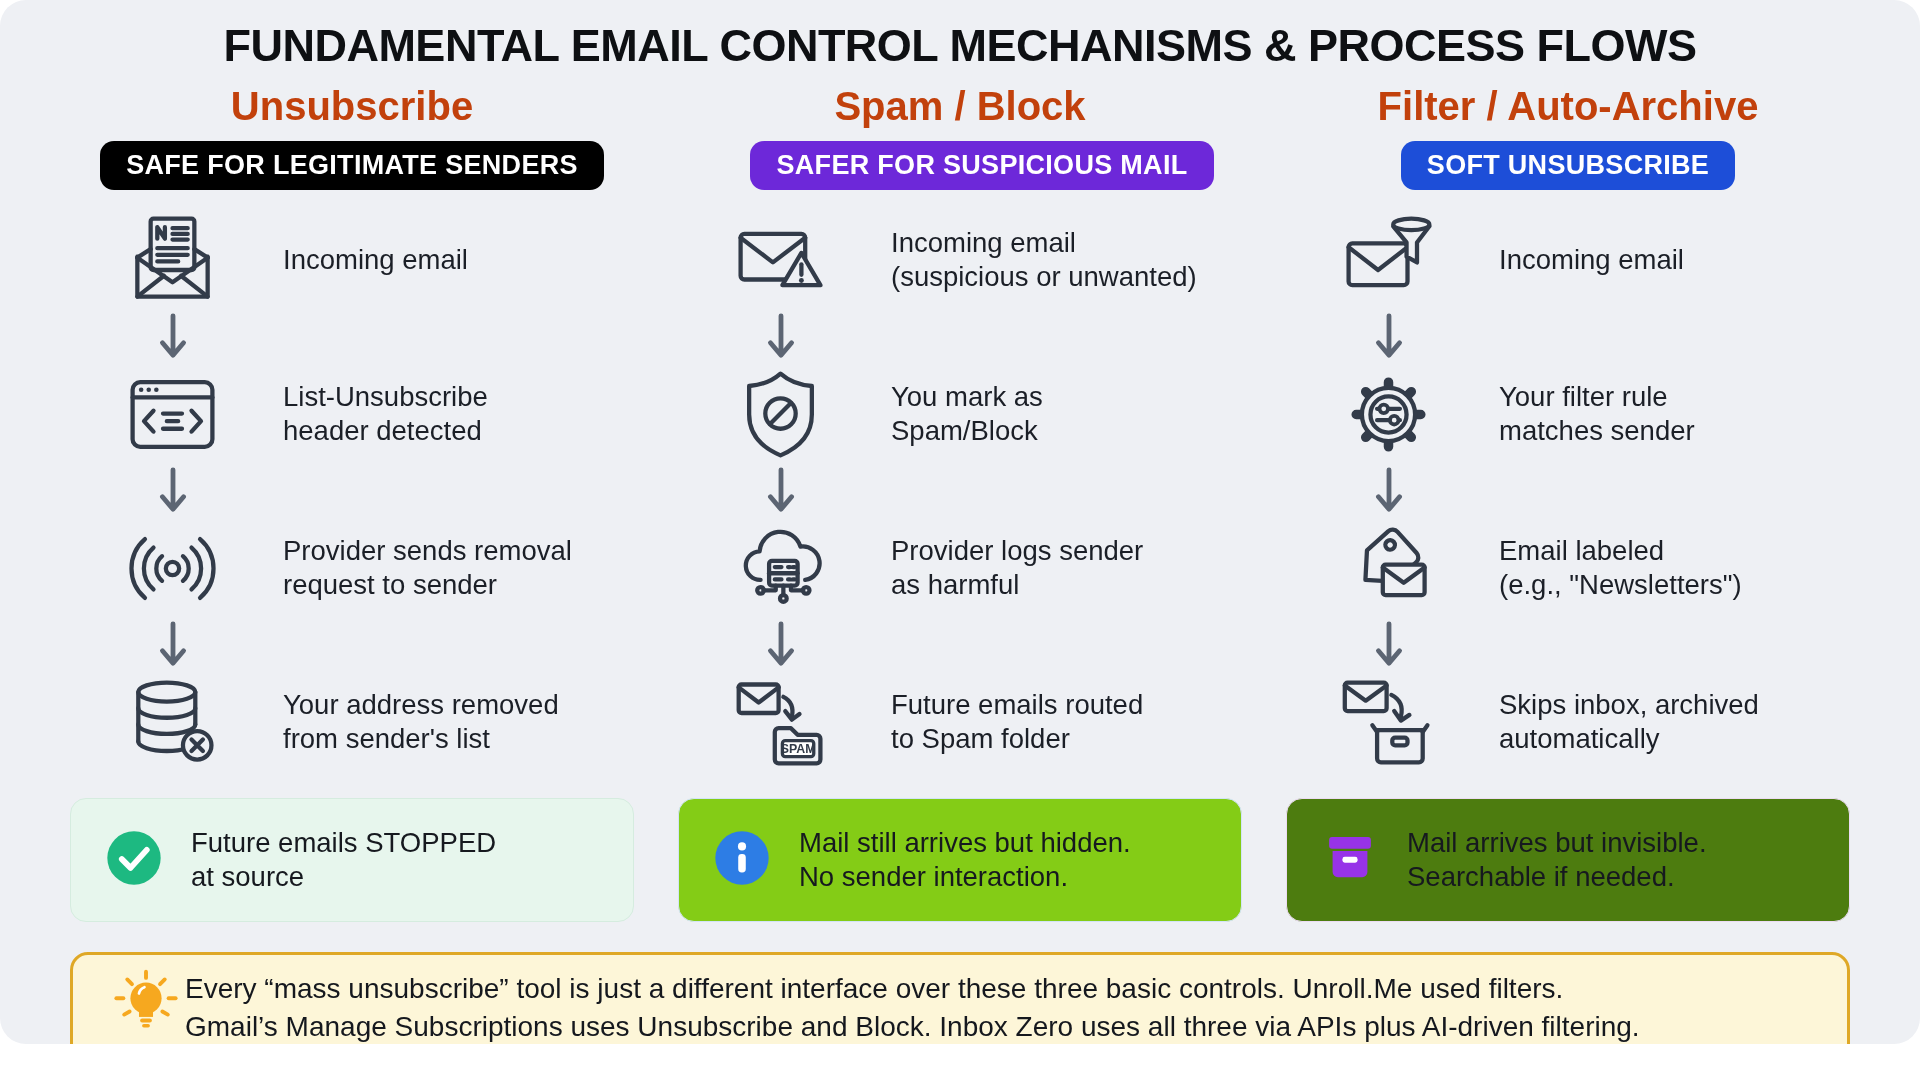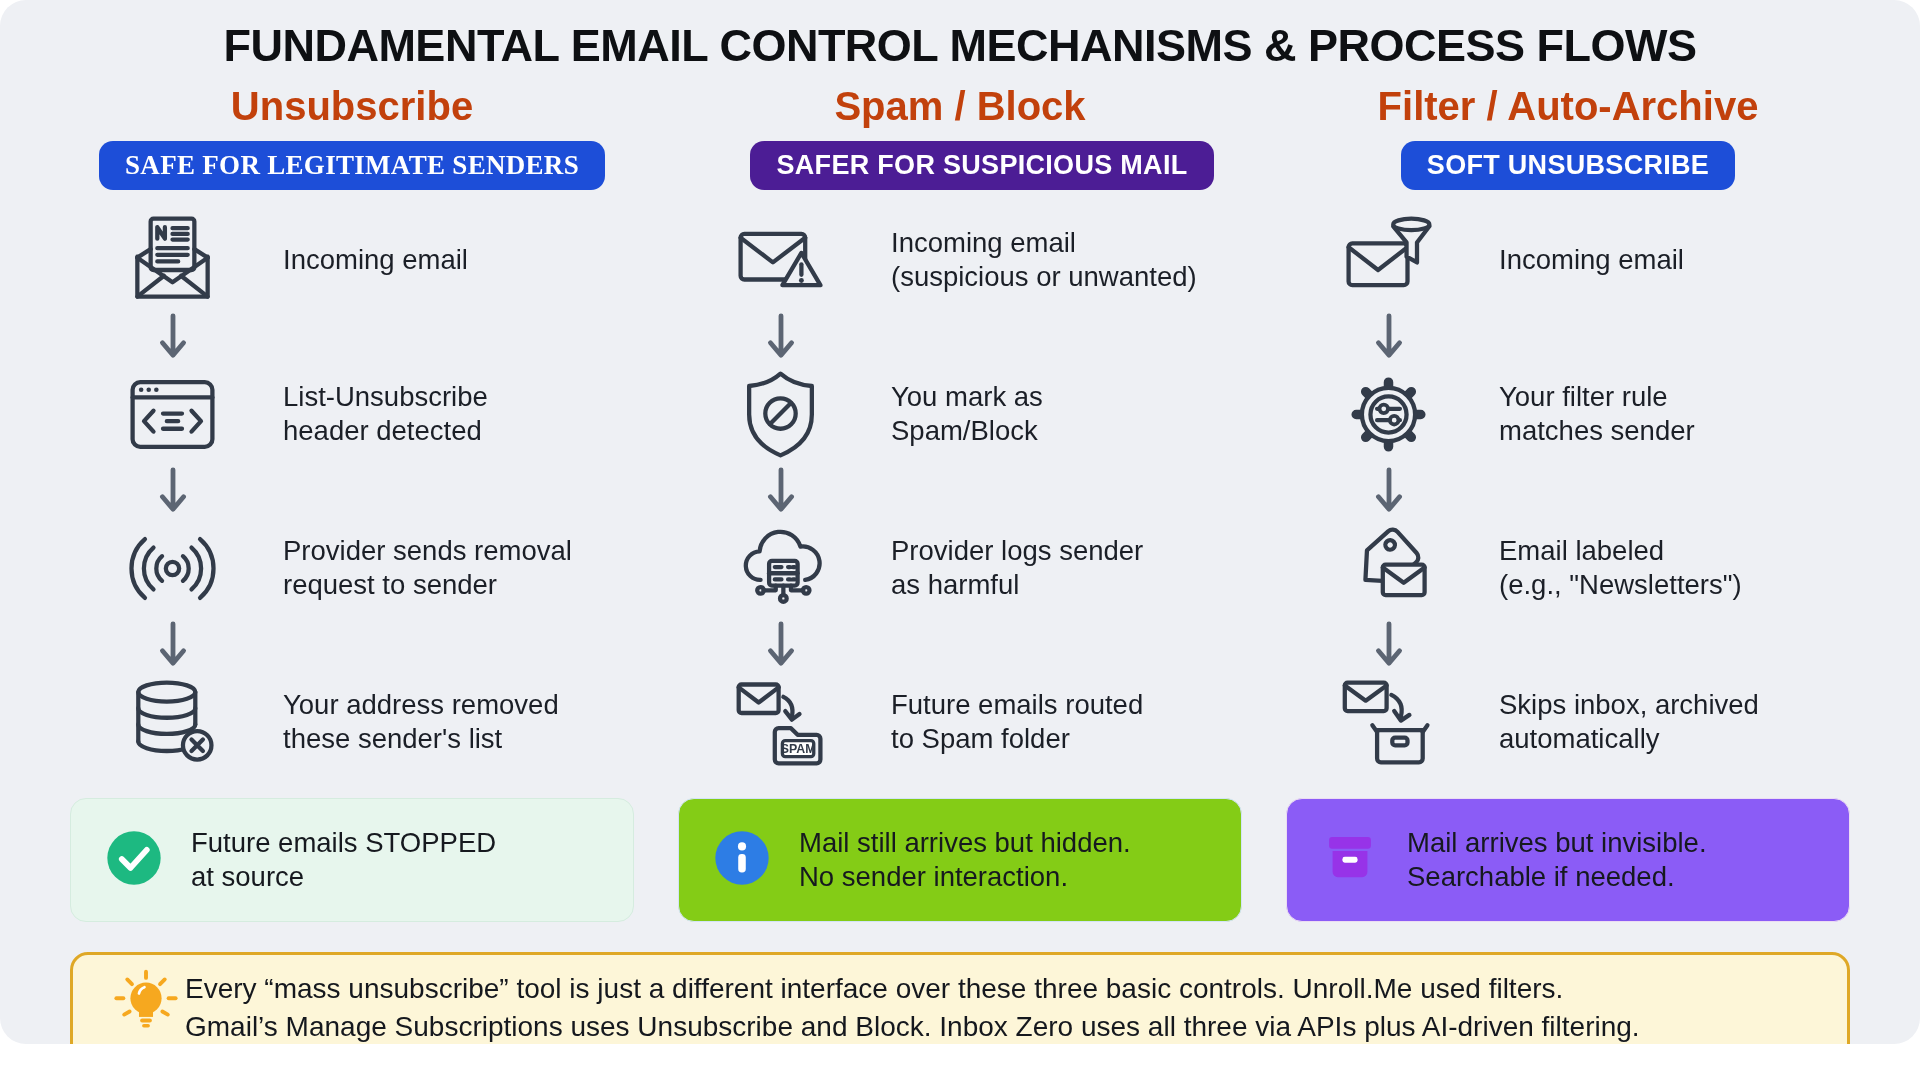--- a/index.html
+++ b/index.html
@@ -4,34 +4,34 @@
 <style>
   html,body{margin:0;padding:0;background:#fff;font-family:"Liberation Sans",sans-serif;}
   .canvas{width:1920px;height:1044px;background:#eef0f4;border-radius:26px;overflow:hidden;
           box-sizing:border-box;padding:14px 70px 24px;}
   .title{font-size:45px;font-weight:700;letter-spacing:-.5px;color:#0e1013;text-align:center;margin:6px 0 12px;}
   .columns{display:grid;grid-template-columns:1fr 1fr 1fr;gap:44px;}
   .col{display:flex;flex-direction:column;}
   .col-heading{font-size:40px;font-weight:700;color:#c2410c;text-align:center;margin:0;}
   .badge-wrap{text-align:center;margin-top:12px;}
   .badge{display:inline-block;font-size:27px;font-weight:700;color:#fff;padding:9px 26px;border-radius:14px;letter-spacing:.3px;}
-  .badge-green{background:#1d4ed8;font-family:Liberation Serif, serif;}
-  .badge-blue{background:#4c1d95;margin-left:44px;}
+  .badge-green{background:#000000;}
+  .badge-blue{background:#6d28d9;margin-left:44px;}
   .badge-purple{background:#1d4ed8;}
   .flow{margin-top:20px;}
   .step{display:grid;grid-template-columns:205px 1fr;align-items:center;min-height:100px;column-gap:8px;}
   .icon-cell{display:flex;justify-content:center;}
   .step-icon{width:95px;height:95px;}
   .arrow-row{display:grid;grid-template-columns:205px 1fr;height:54px;}
   .arrow-cell{display:flex;justify-content:center;align-items:center;}
   .step-text{font-size:27.5px;line-height:1.22;color:#1b1f27;white-space:pre-line;}
   .result{margin-top:26px;border-radius:16px;display:flex;align-items:center;gap:28px;padding:8px 34px;height:106px;}
   .result-green{background:#e7f6ed;border:1px solid #d5ecdf;}
   .result-blue{background:#84cc16;border:1px solid #d2e4f7;}
-  .result-purple{background:#8b5cf6;border:1px solid #ecdcf3;}
+  .result-purple{background:#4d7c0f;border:1px solid #ecdcf3;}
   .result-icon{width:58px;height:58px;flex:none;}
   .result-text{font-size:27.5px;line-height:1.25;white-space:pre-line;color:#16191f;}
   .footer{margin-top:30px;display:flex;align-items:center;background:#fdf6d8;
           border:3px solid #dfa826;border-radius:18px;padding:12px 34px;min-height:108px;box-sizing:border-box;}
   .bulb{width:78px;height:78px;flex:none;}
   .footer-text{font-size:28px;line-height:1.35;white-space:pre-line;color:#15181e;}
   .line{stroke:#323b49;stroke-width:4.5;fill:none;stroke-linecap:round;stroke-linejoin:round;}
   .fillc{fill:#323b49;stroke:none;}
   .occl{fill:#eef0f4;}
 </style>
@@ -125,21 +125,21 @@
           <div class="icon-cell">
             <svg class="step-icon" viewBox="0 0 100 100">
               <ellipse class="line" cx="44" cy="18" rx="30" ry="10"></ellipse>
               <path class="line" d="M14 18 V70 M74 18 V52"></path>
               <path class="line" d="M14 35 a30 10 0 0 0 60 0 M14 52 a30 10 0 0 0 60 0 M14 70 a30 10 0 0 0 60 0"></path>
               <circle class="occl" cx="76" cy="74" r="15" stroke="#323b49" stroke-width="4.5"></circle>
               <path class="line" d="M70 68 l12 12 M82 68 l-12 12"></path>
             </svg>
           </div>
           <div class="step-text">Your address removed
-these sender's list</div>
+from sender's list</div>
         </div>
 
       </div>
 
       <div class="result result-green">
         <span>
           <svg class="result-icon" viewBox="0 0 100 100">
             <circle cx="50" cy="50" r="46" fill="#1db981"></circle>
             <path d="M29 52 L44 67 L72 36" stroke="#fff" stroke-width="10" fill="none" stroke-linecap="round" stroke-linejoin="round"></path>
           </svg>

